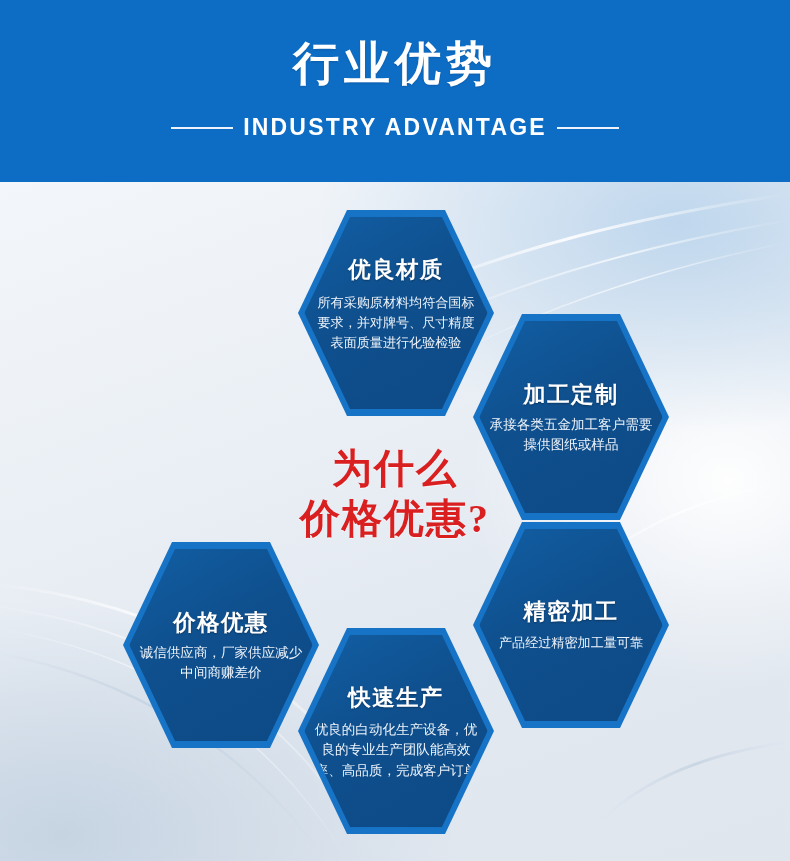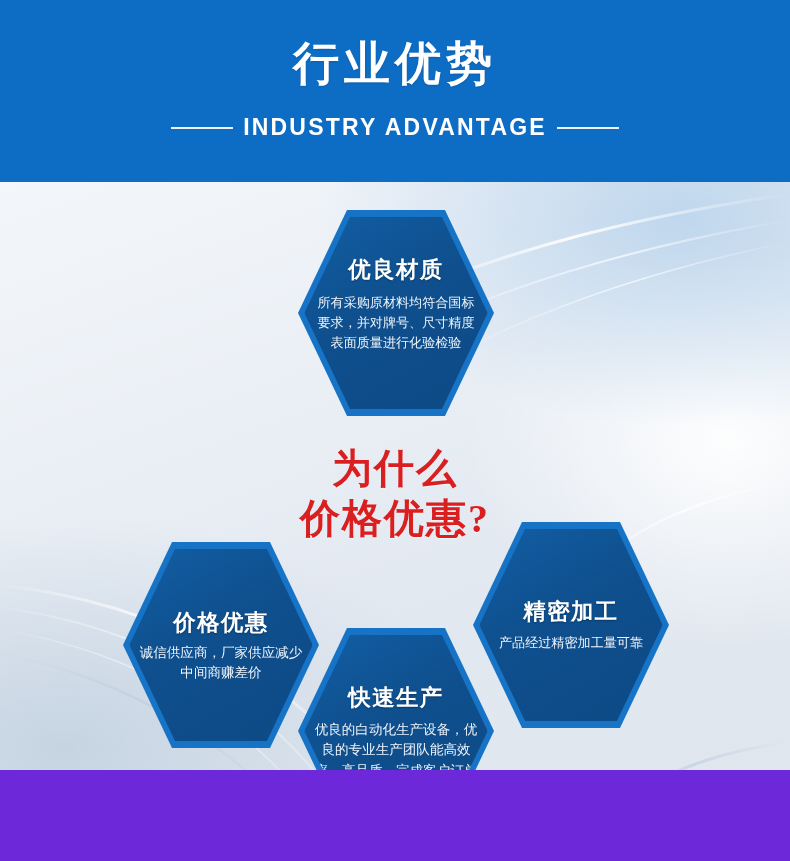--- a/index.html
+++ b/index.html
@@ -4,21 +4,21 @@
 <style>
   * { margin:0; padding:0; box-sizing:border-box; }
   html,body{
     width:790px; height:861px; overflow:hidden;
     font-family:"Liberation Sans","DejaVu Sans",sans-serif;
   }
 
   #page{
     position:relative;
     width:790px; height:861px;
-    background:#6d28d9;
+    background:#0ea5e9;
   }
 
   
   #header{
     position:absolute; left:0; top:0;
     width:790px; height:182px;
     background:#0d6cc4;
     overflow:hidden;
   }
   #header-title{
@@ -46,21 +46,21 @@
     color:#ffffff;
     font-size:23px;
     font-weight:bold;
     letter-spacing:2.2px;
     white-space:nowrap;
   }
 
   
   #stage{
     position:absolute; left:0; top:182px;
-    width:790px; height:588px;
+    width:790px; height:679px;
     overflow:hidden;
     background:
       radial-gradient(ellipse 520px 300px at 86% 6%, rgba(176,206,234,.75) 0%, rgba(176,206,234,0) 70%),
       radial-gradient(ellipse 400px 320px at 92% 44%, rgba(255,255,255,.95) 0%, rgba(255,255,255,0) 65%),
       radial-gradient(ellipse 560px 320px at 8% 96%, rgba(186,203,220,.7) 0%, rgba(186,203,220,0) 72%),
       linear-gradient(160deg,#f3f6fa 0%,#eaeff5 38%,#e3e9f1 62%,#dfe6ee 100%);
   }
   #bg-svg{ position:absolute; left:0; top:0; width:790px; height:679px; }
 
   
@@ -191,20 +191,26 @@
     <div id="hexwrap">
 
       <div class="hex" id="hex-top">
         <div class="inner">
           <div class="hex-title">优良材质</div>
           <div class="hex-desc">所有采购原材料均符合国标要求，并对牌号、尺寸精度表面质量进行化验检验</div>
         </div>
       </div>
 
 
+      <div class="hex" id="hex-right">
+        <div class="inner">
+          <div class="hex-title">加工定制</div>
+          <div class="hex-desc">承接各类五金加工客户需要操供图纸或样品</div>
+        </div>
+      </div>
 
       <div class="hex" id="hex-botleft">
         <div class="inner">
           <div class="hex-title">价格优惠</div>
           <div class="hex-desc">诚信供应商，厂家供应减少中间商赚差价</div>
         </div>
       </div>
 
       <div class="hex" id="hex-botright">
         <div class="inner">

